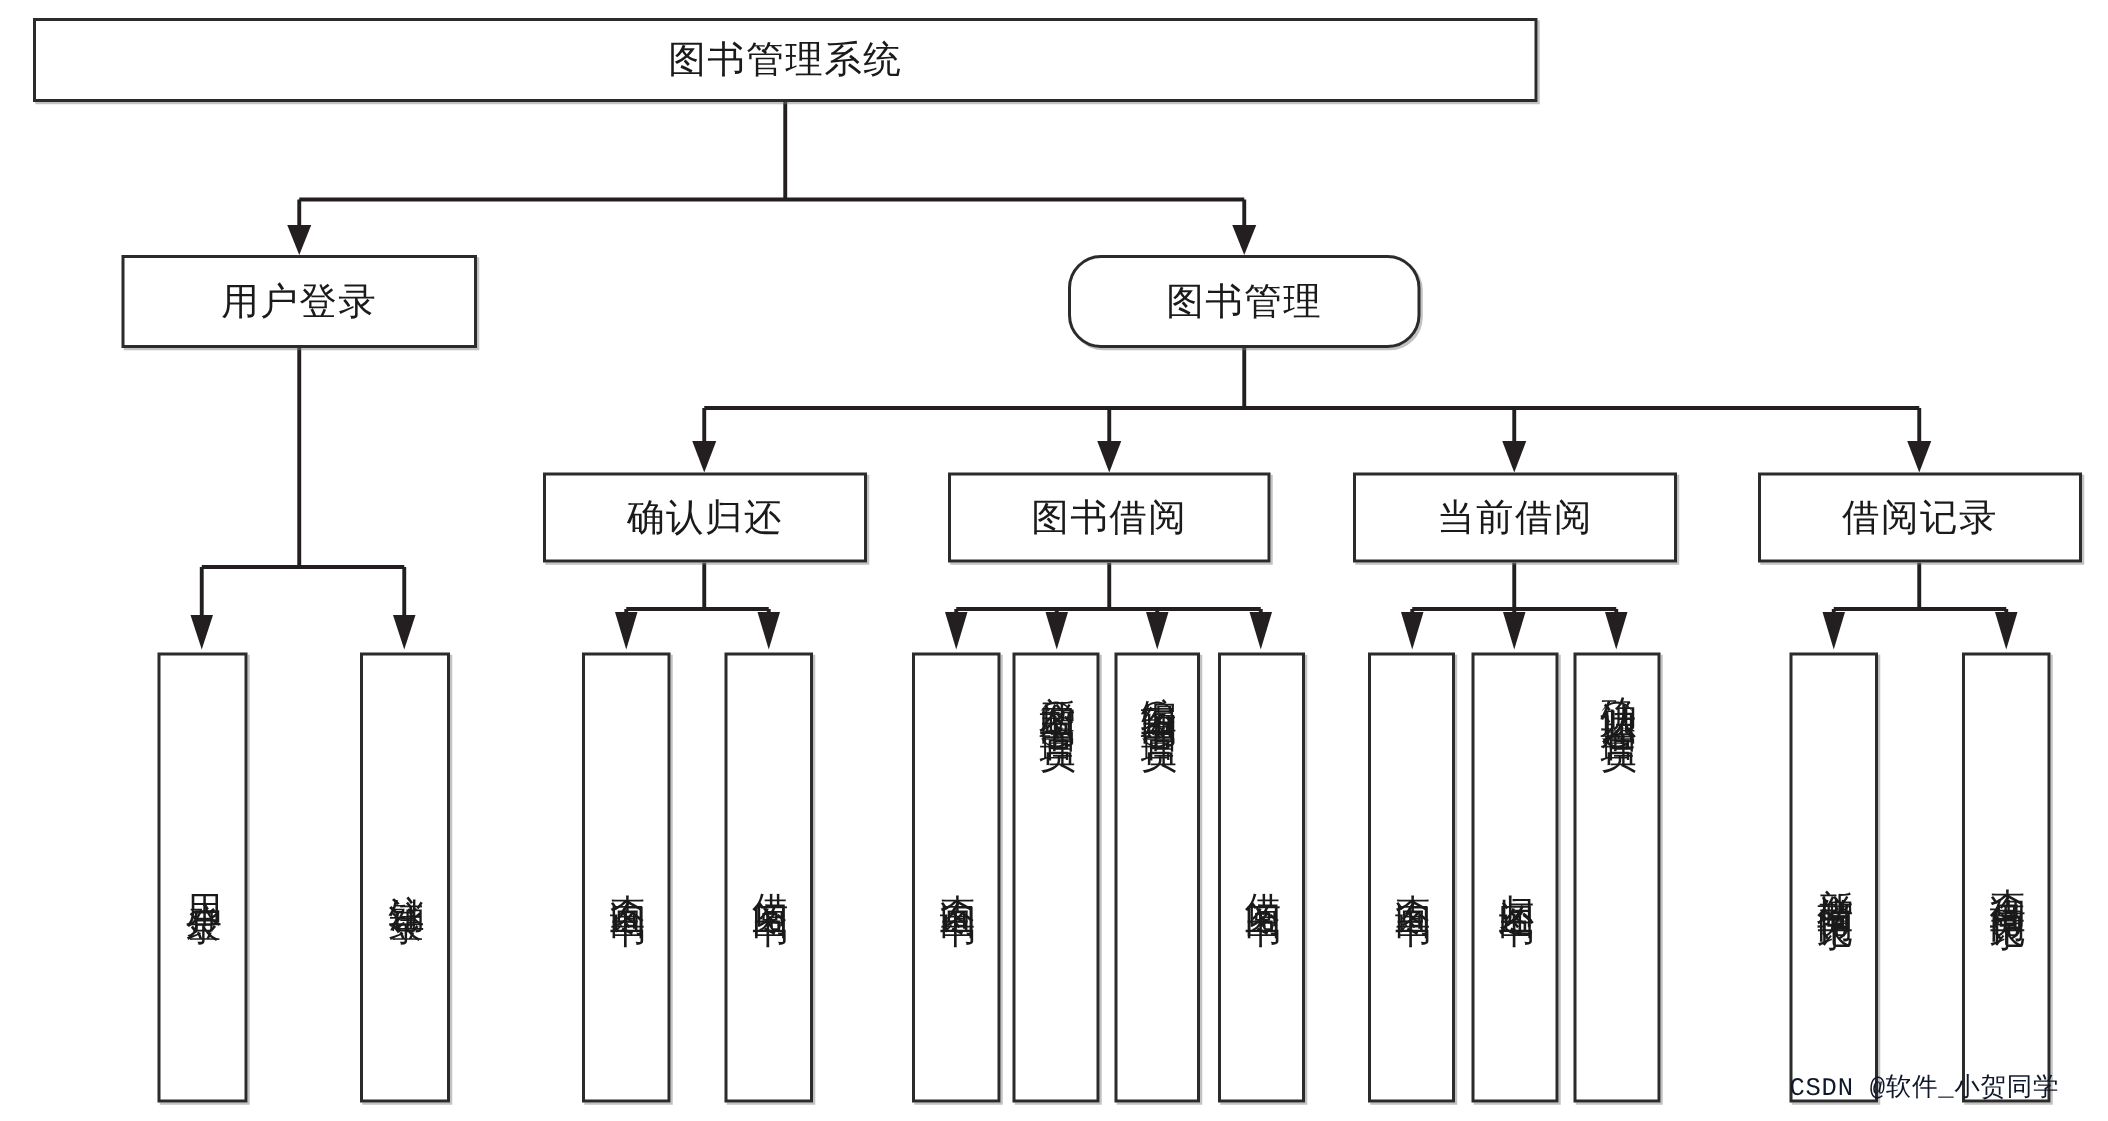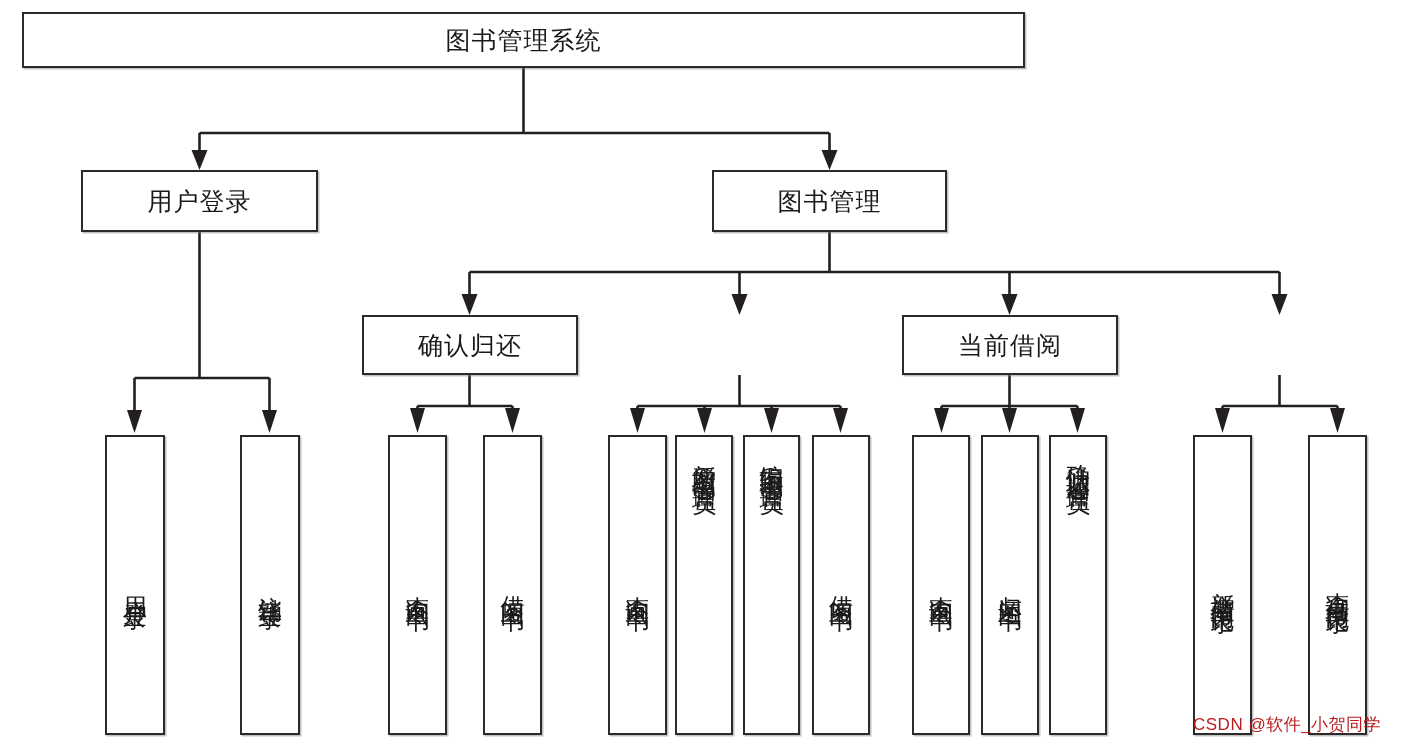--- a/index.html
+++ b/index.html
@@ -62,24 +62,24 @@
     white-space:nowrap;
     transform:translateY(0);
   }
   
   .node.vert.center{align-items:center;padding-top:0;}
 
   .watermark{
     position:absolute;
     left:1193px;top:713px;
     font-size:17px;
-    color:#b91c1c;
+    color:#0f172a;
     letter-spacing:.5px;
     white-space:nowrap;
-    font-family:Liberation Sans, sans-serif;
+    font-family:Liberation Mono, monospace;
   }
 </style>
 </head>
 <body>
 
 <div id="diagram-root">
 
   <svg id="connectors" viewBox="0 0 1405 747" width="1405" height="747">
 
     <line x1="523.5" y1="68" x2="523.5" y2="133"></line>
@@ -145,30 +145,36 @@
     <polygon points="1330,408 1345,408 1337.5,433"></polygon>
   </svg>
 
   <div class="node horiz root" style="left:22px;top:12px;width:1003px;height:56px;">
     <span class="label">图书管理系统</span>
   </div>
 
   <div class="node horiz" style="left:81px;top:170px;width:237px;height:62px;">
     <span class="label">用户登录</span>
   </div>
-  <div class="node horiz" style="left:712px;top:170px;width:235px;height:62px;">
+  <div class="node horiz" style="left:712px;top:170px;width:235px;height:62px;border-radius:22px;">
     <span class="label">图书管理</span>
   </div>
 
   <div class="node horiz" style="left:362px;top:315px;width:216px;height:60px;">
     <span class="label">确认归还</span>
   </div>
+  <div class="node horiz" style="left:632px;top:315px;width:215px;height:60px;">
+    <span class="label">图书借阅</span>
+  </div>
   <div class="node horiz" style="left:902px;top:315px;width:216px;height:60px;justify-content:center;">
     <span class="label">当前借阅</span>
   </div>
+  <div class="node horiz" style="left:1172px;top:315px;width:216px;height:60px;">
+    <span class="label">借阅记录</span>
+  </div>
 
   <div class="node vert center" style="left:105px;top:435px;width:60px;height:300px;">
     <span class="label">用户登录</span>
   </div>
   <div class="node vert center" style="left:240px;top:435px;width:60px;height:300px;">
     <span class="label">注销登录</span>
   </div>
 
   <div class="node vert center" style="left:388px;top:435px;width:59px;height:300px;">
     <span class="label">查询图书</span>

